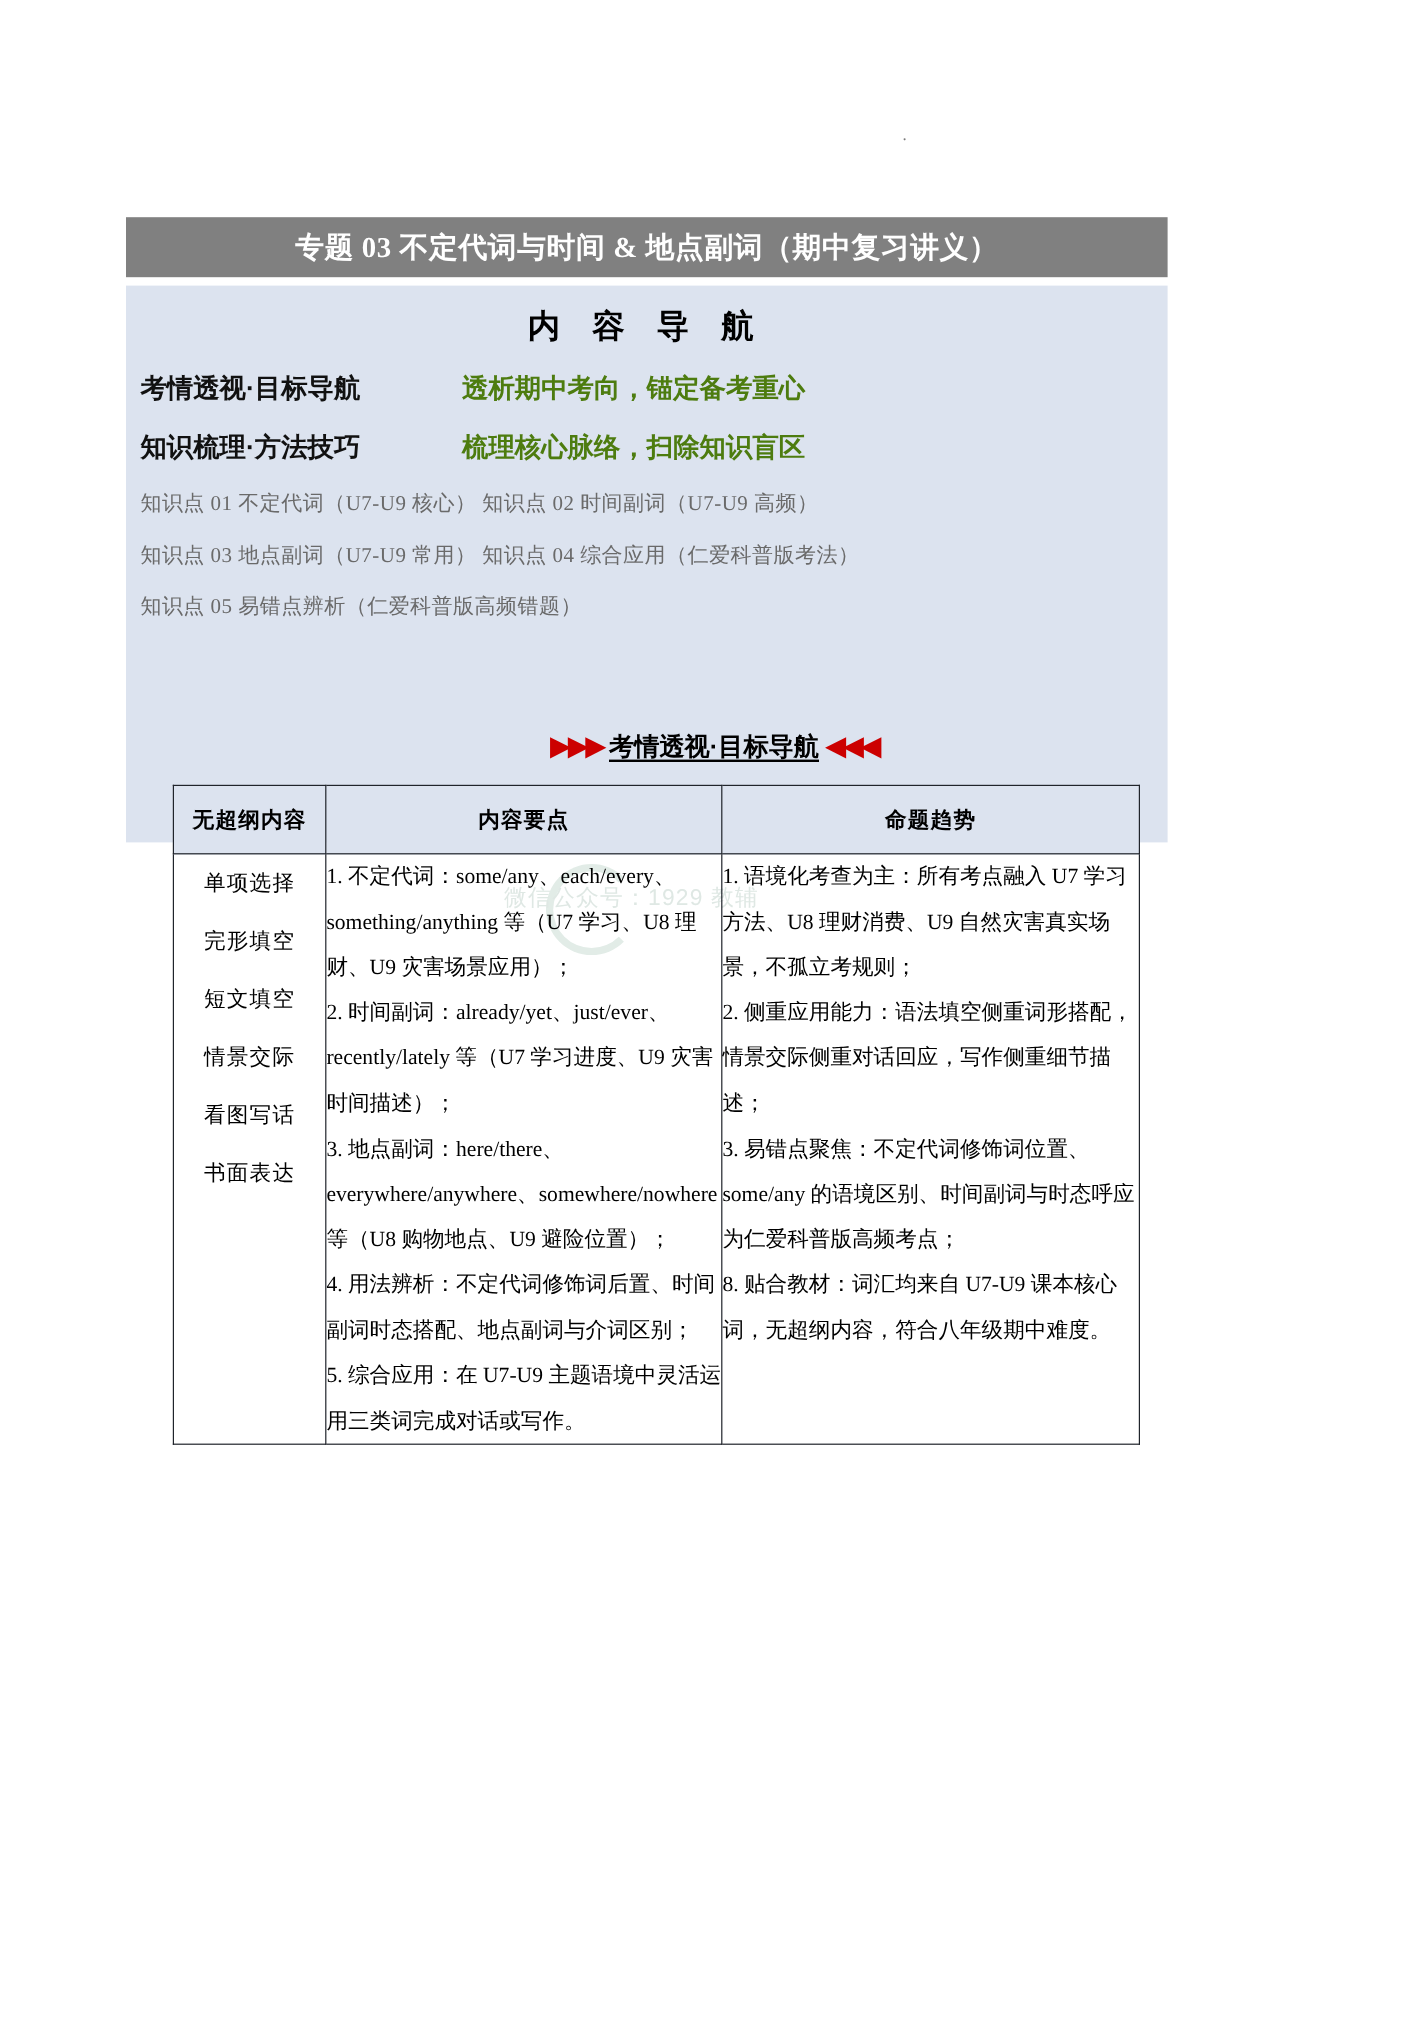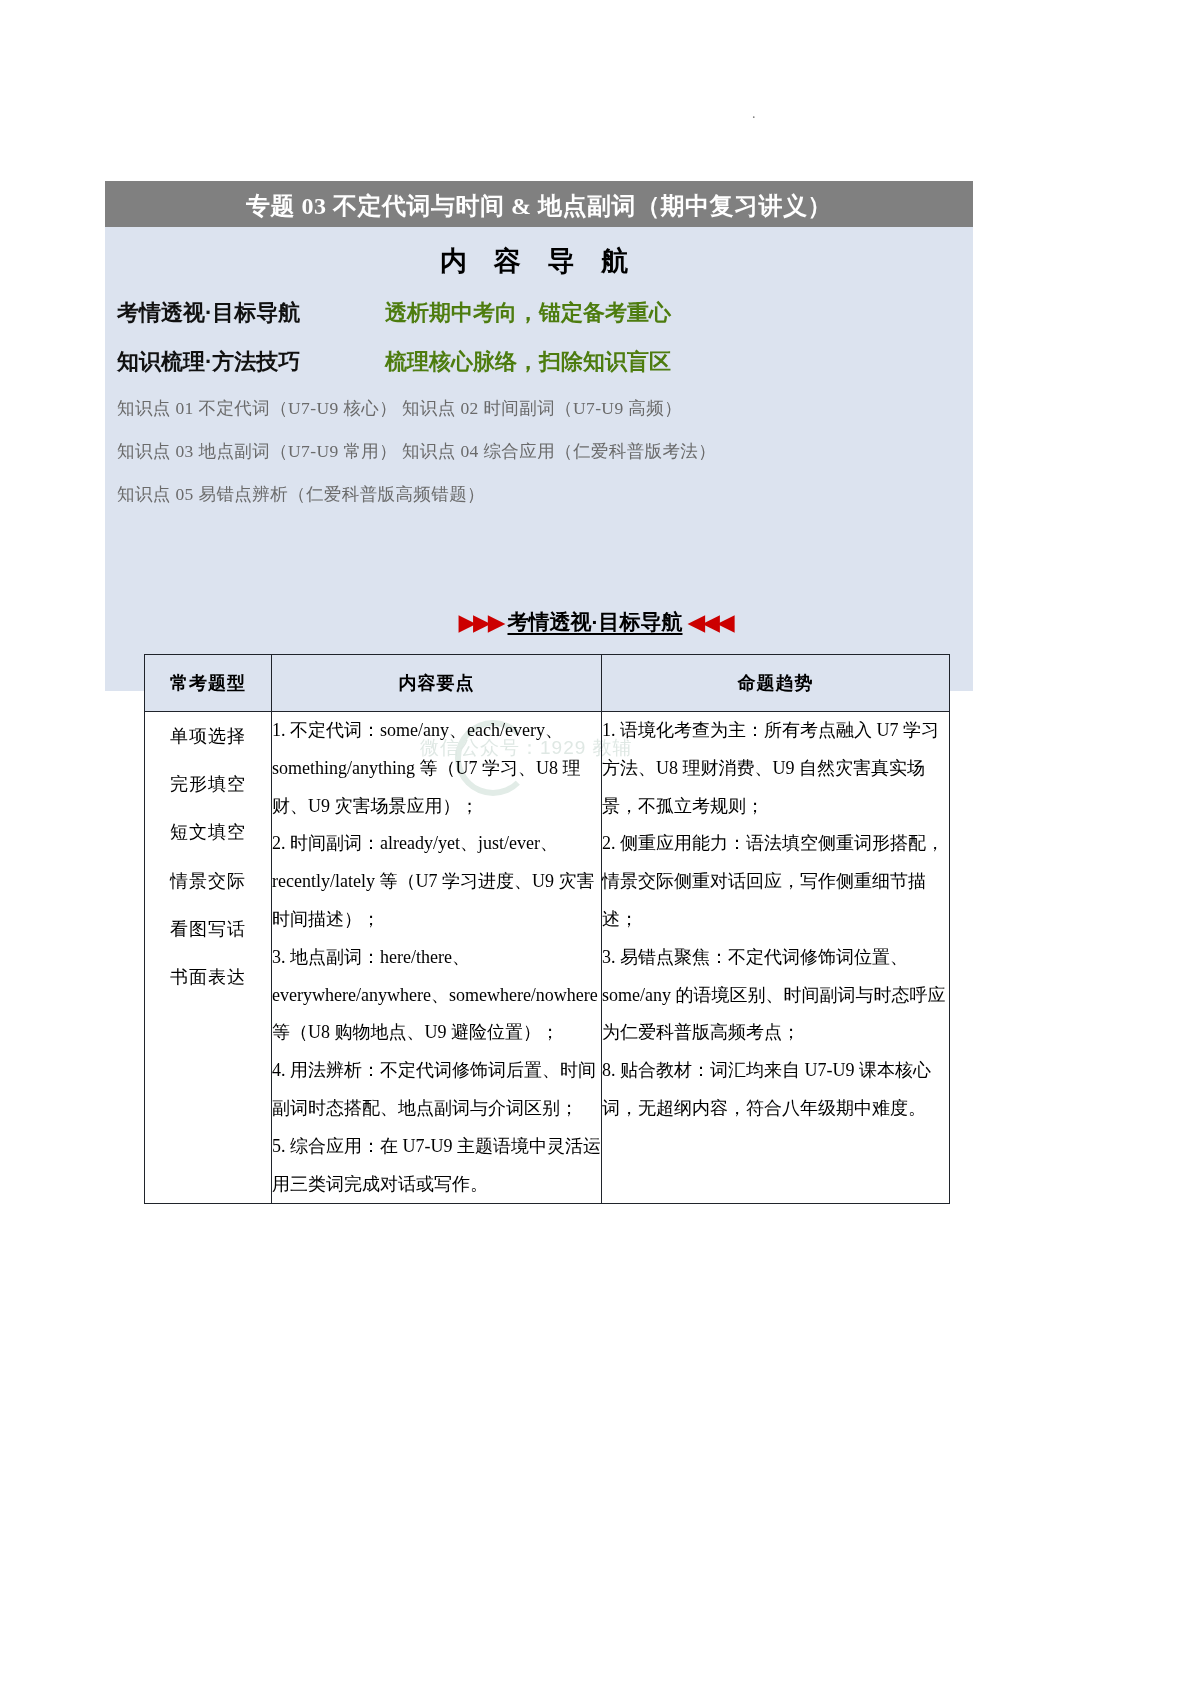--- a/index.html
+++ b/index.html
@@ -52,21 +52,21 @@
     font-weight: bold;
     letter-spacing: 0.5px;
     white-space: nowrap;
     font-family: "Liberation Serif", "DejaVu Serif", serif;
   }
 
   
   .nav-box {
     position: absolute;
     left: 105px;
-    top: 227px;
+    top: 238px;
     width: 868px;
     height: 464px;
     background: #dce3ef;
     padding: 0;
   }
   .nav-heading {
     text-align: center;
     font-size: 27px;
     font-weight: bold;
     letter-spacing: 10px;
@@ -267,21 +267,21 @@
   <div class="watermark">微信公众号：1929 教辅</div>
 
   <table class="main-table">
     <colgroup>
       <col class="c1">
         <col class="c2">
         <col class="c3">
     </colgroup>
     <thead>
       <tr>
-        <th>常考题型</th>
+        <th>无超纲内容</th>
         <th>内容要点</th>
         <th>命题趋势</th>
       </tr>
     </thead>
     <tbody>
       <tr>
         <td class="col-type">
             <div class="cell-line">单项选择</div>
             <div class="cell-line">完形填空</div>
             <div class="cell-line">短文填空</div>

